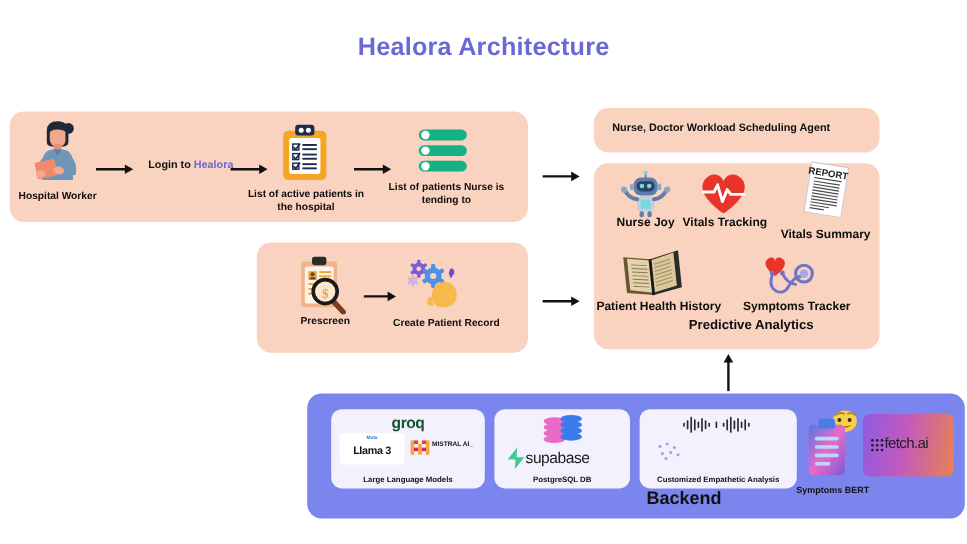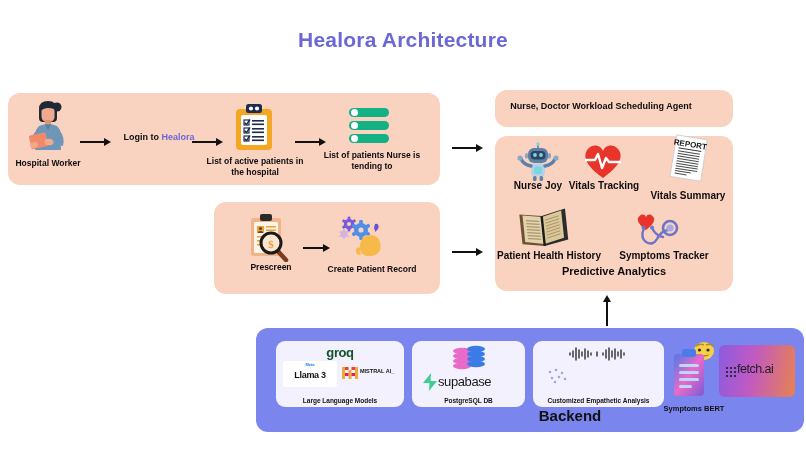--- a/index.html
+++ b/index.html
@@ -114,20 +114,21 @@
     color: #0D0D0D;
   }
 
   
   #predictive-label {
     position: absolute;
     left: 495px; top: 265px; width: 238px;
     text-align: center;
     font-size: 11px; font-weight: bold;
     color: #0D0D0D;
+    padding-left: 12px;
   }
 
   
   .teal-bar {
     position: absolute;
     height: 9px;
     width: 40px;
     background: #13B183;
     border-radius: 5px;
   }

